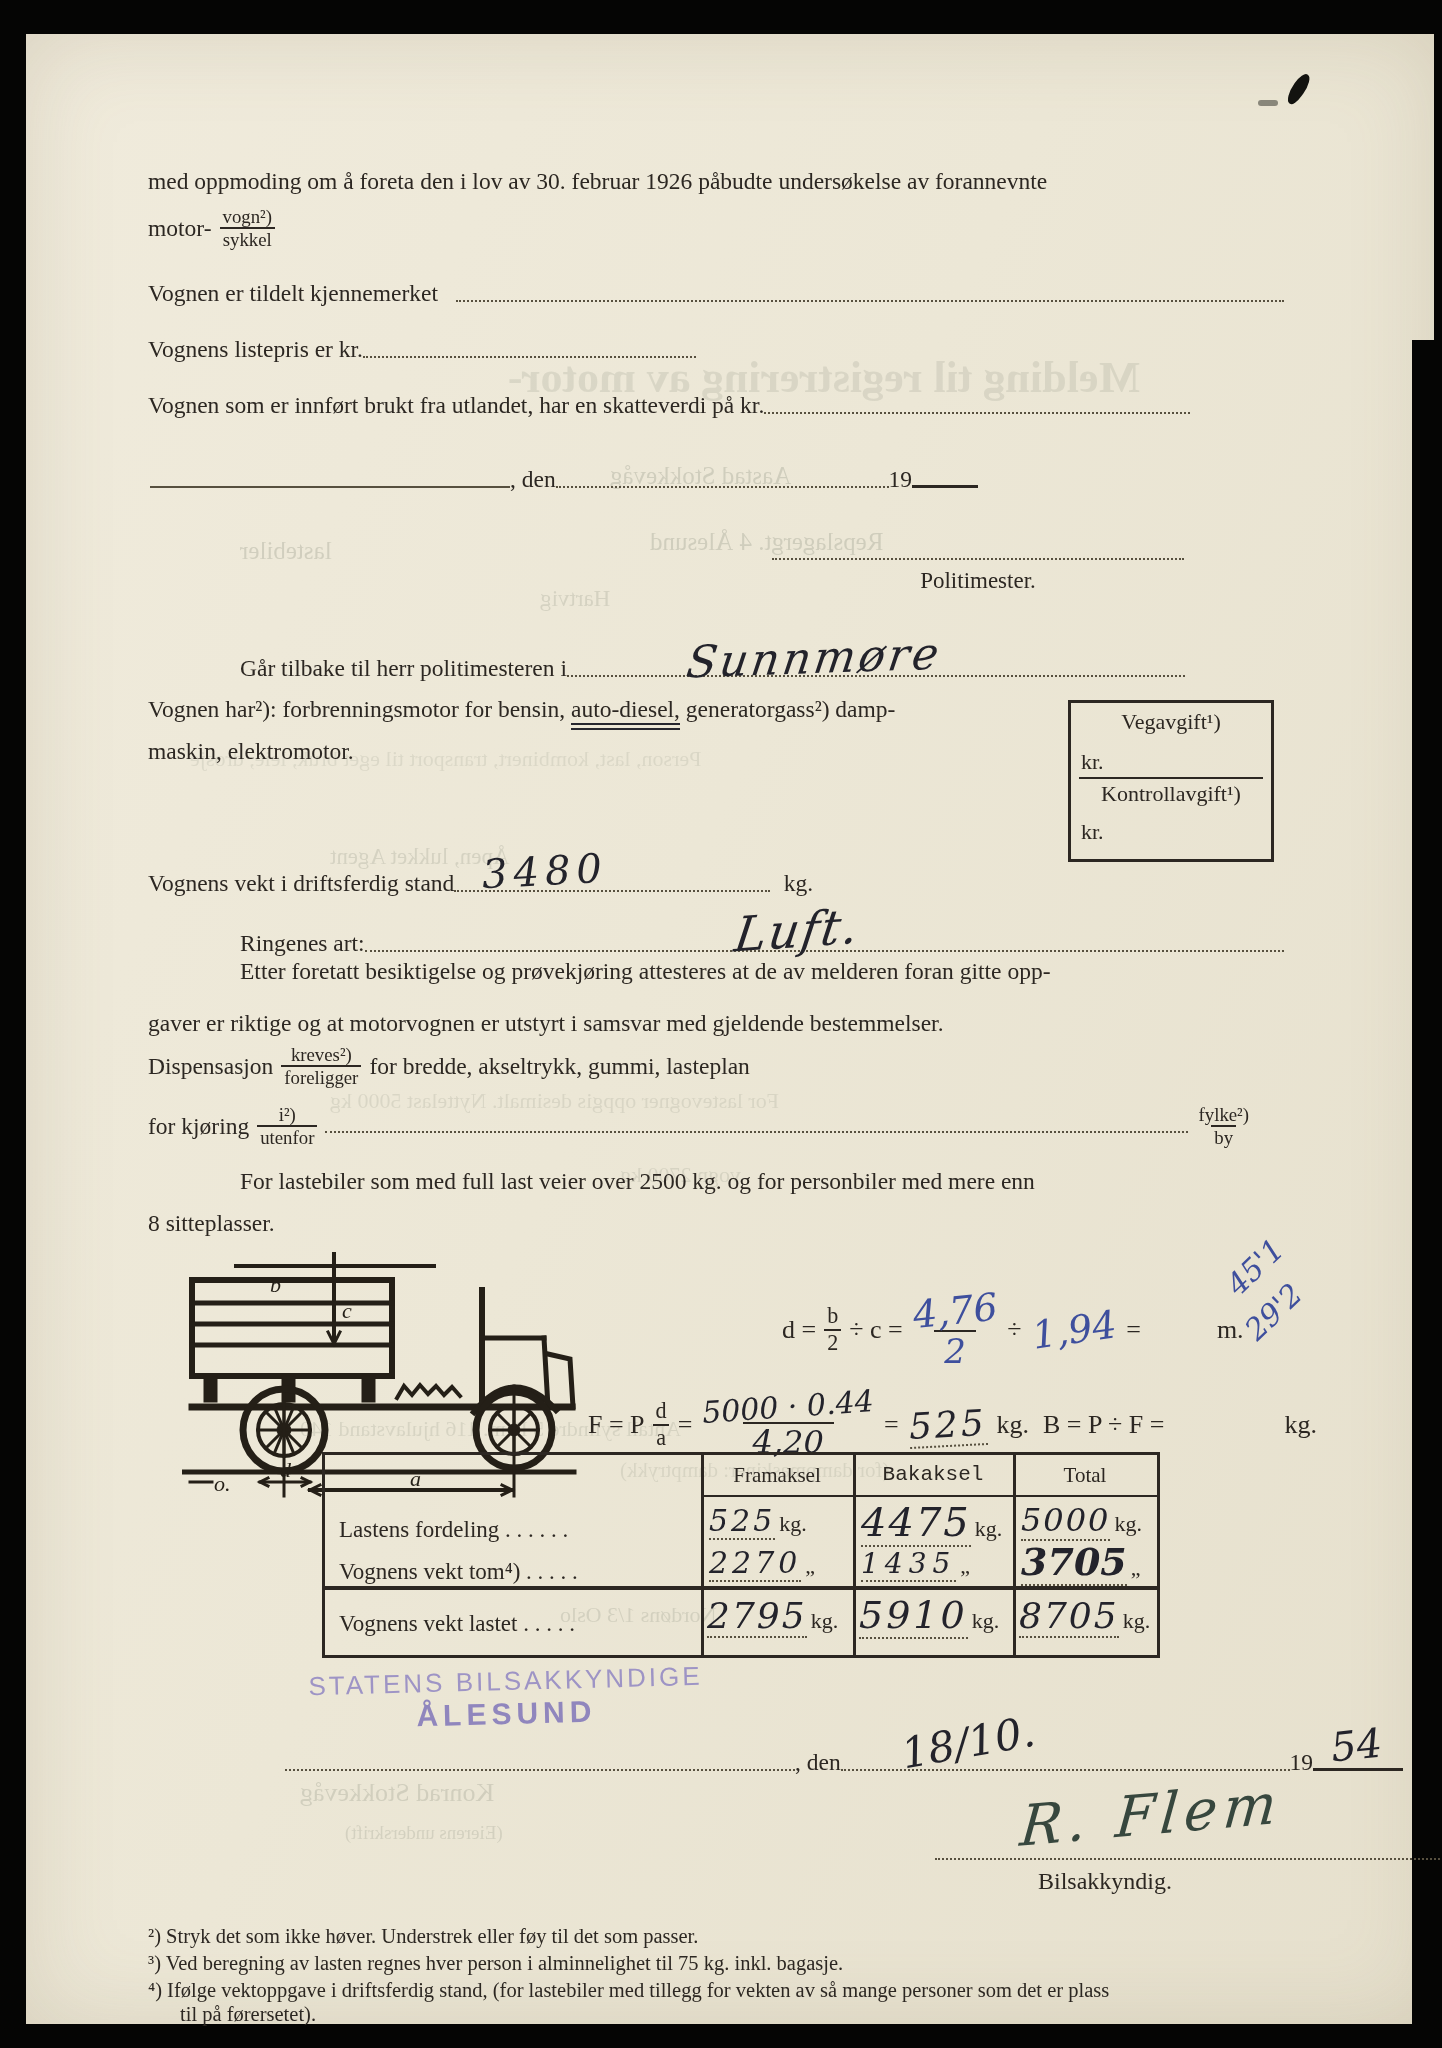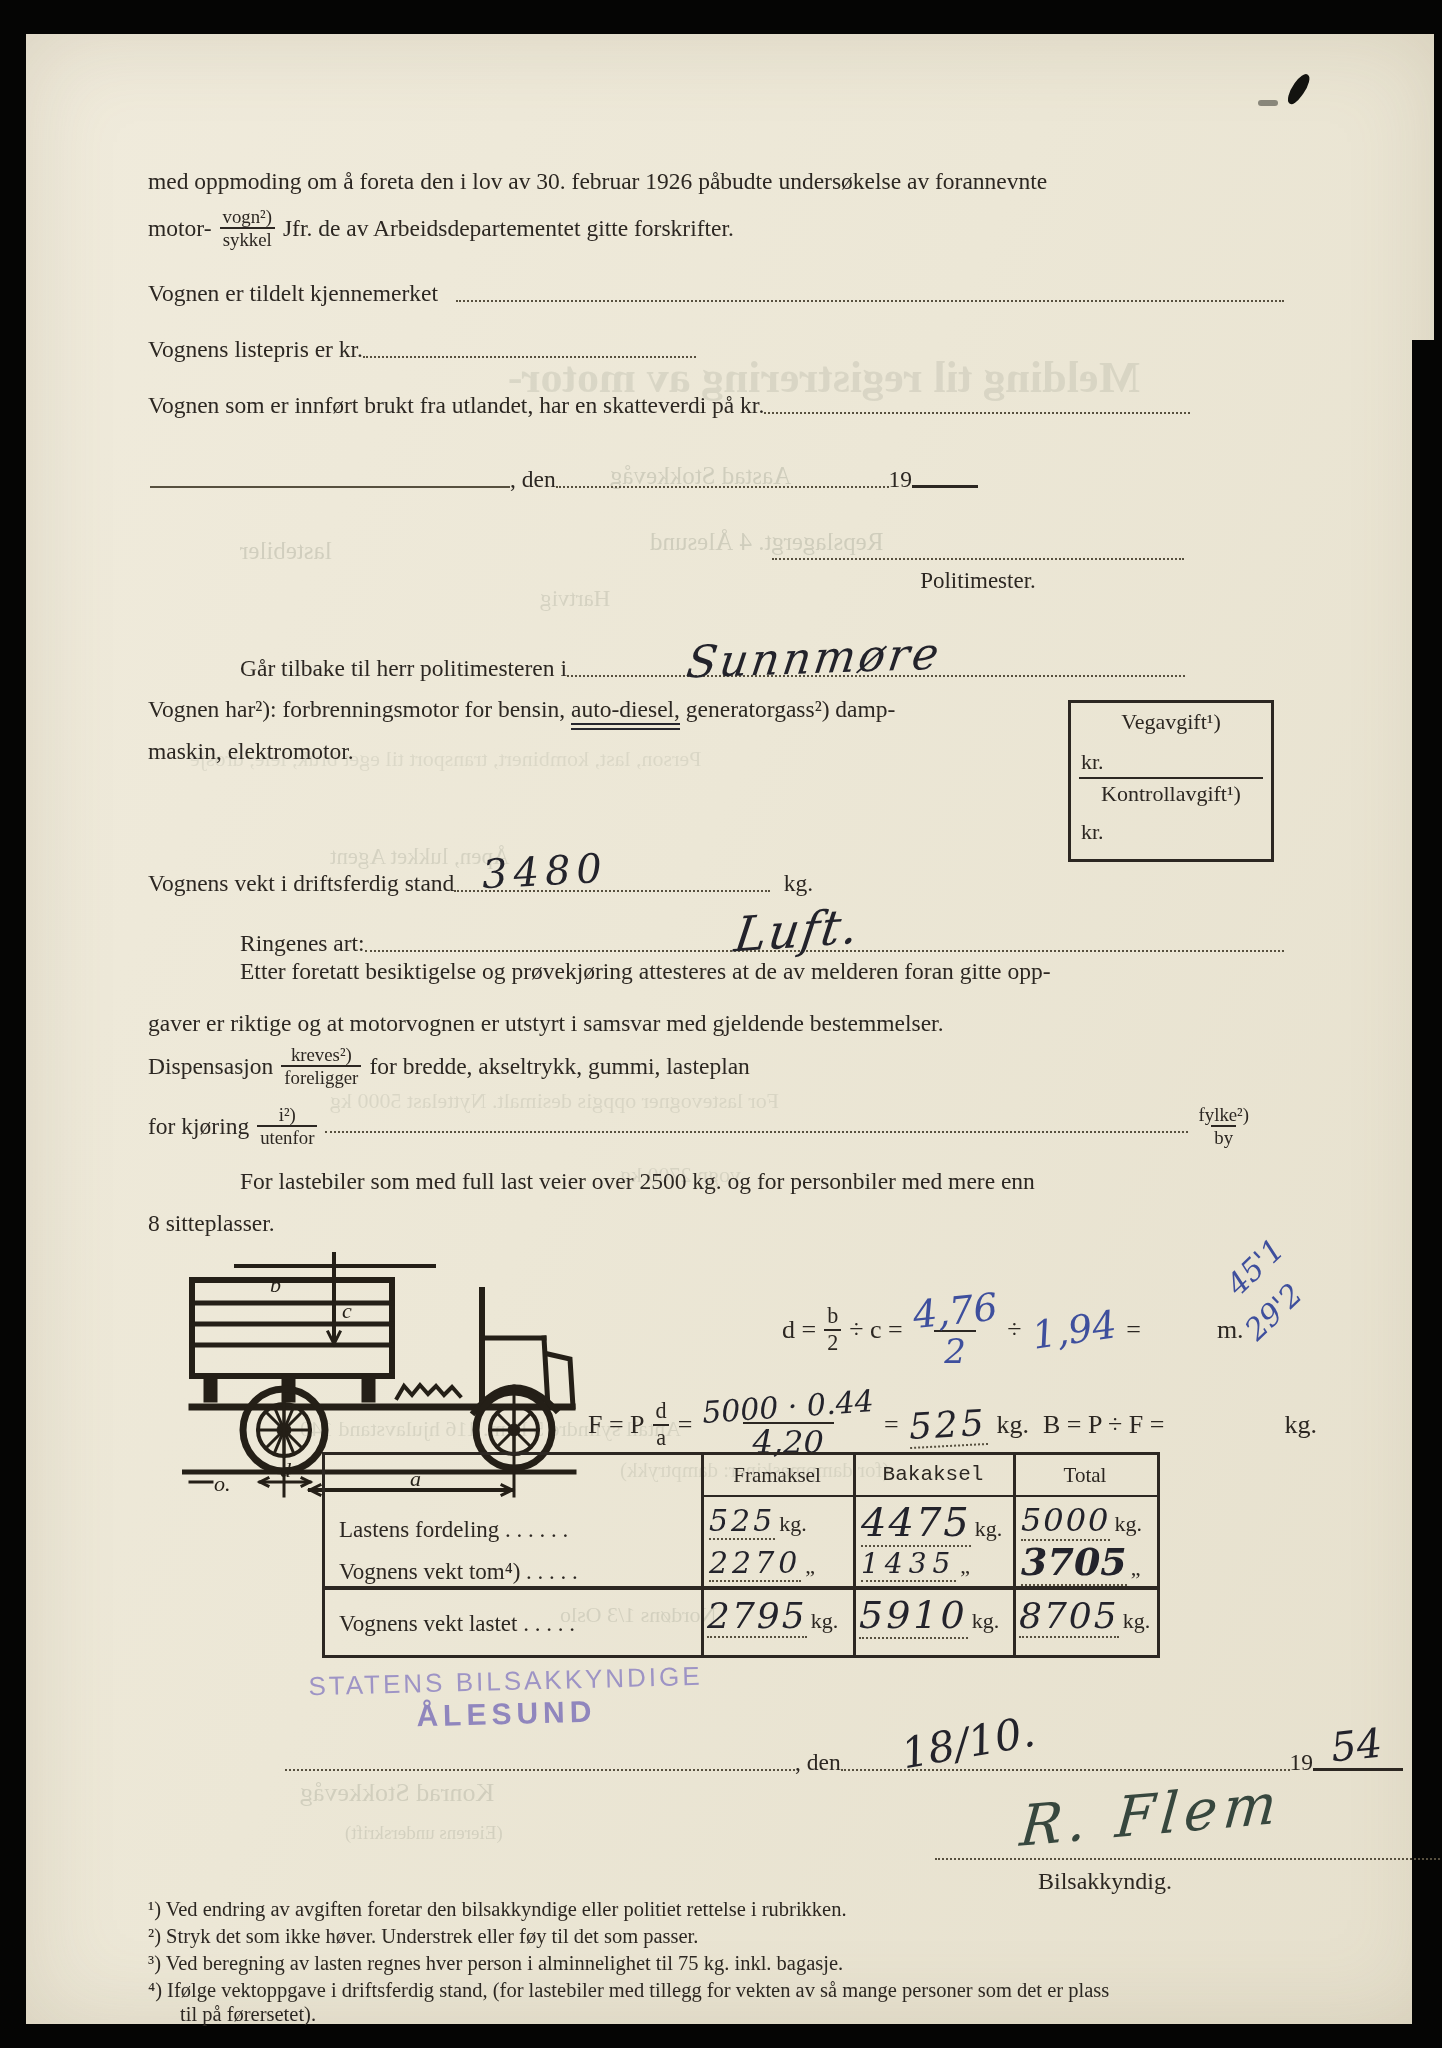--- a/index.html
+++ b/index.html
@@ -65,21 +65,20 @@
 
 
   <div class="abs lbl" style="left:148px;top:168px;font-size:23.5px;">med oppmoding om å foreta den i lov av 30. februar 1926 påbudte undersøkelse av forannevnte</div>
 
   <div class="rowc" style="left:148px;top:206px;">
     <span class="lbl">motor-</span>
     <span class="frac">
       <span class="ft">vogn²)</span>
       <span class="fb">sykkel</span>
     </span>
-    <span class="lbl">Jfr. de av Arbeidsdepartementet gitte forskrifter.</span>
   </div>
 
   <div class="row" style="left:148px;top:280px;width:1136px;">
     <span class="lbl">Vognen er tildelt kjennemerket</span>
     <span class="gap" style="width:18px;"></span>
     <span class="dots"></span>
   </div>
 
   <div class="row" style="left:148px;top:336px;width:548px;">
     <span class="lbl">Vognens listepris er kr.</span>
@@ -312,18 +311,17 @@
     <span class="lbl">19</span>
     <span class="fillwrap" style="flex:0 0 90px;border-bottom:3px solid #2c2722;">
       <span class="hand" style="font-size:40px;margin:0 0 0 18px;transform:rotate(-6deg);">54</span>
     </span>
   </div>
 
   <div class="abs hand" style="left:1020px;top:1782px;font-size:56px;letter-spacing:6px;color:#37473e;transform:rotate(-5deg) skewX(-10deg);">R. Flem</div>
   <div class="abs" style="left:935px;top:1858px;width:505px;border-bottom:2px dotted #57503f;"></div>
   <div class="abs lbl" style="left:1038px;top:1868px;font-size:24px;">Bilsakkyndig.</div>
 
-  <div class="footnote" style="left:148px;top:1898px;">¹) Ved endring av avgiften foretar den bilsakkyndige eller politiet rettelse i rubrikken.</div>
   <div class="footnote" style="left:148px;top:1925px;">²) Stryk det som ikke høver.  Understrek eller føy til det som passer.</div>
   <div class="footnote" style="left:148px;top:1952px;">³) Ved beregning av lasten regnes hver person i alminnelighet til 75 kg. inkl. bagasje.</div>
   <div class="footnote" style="left:148px;top:1979px;">⁴) Ifølge vektoppgave i driftsferdig stand, (for lastebiler med tillegg for vekten av så mange personer som det er plass</div>
   <div class="footnote" style="left:180px;top:2003px;">til på førersetet).</div>
 </div>
 
 </body></html>

